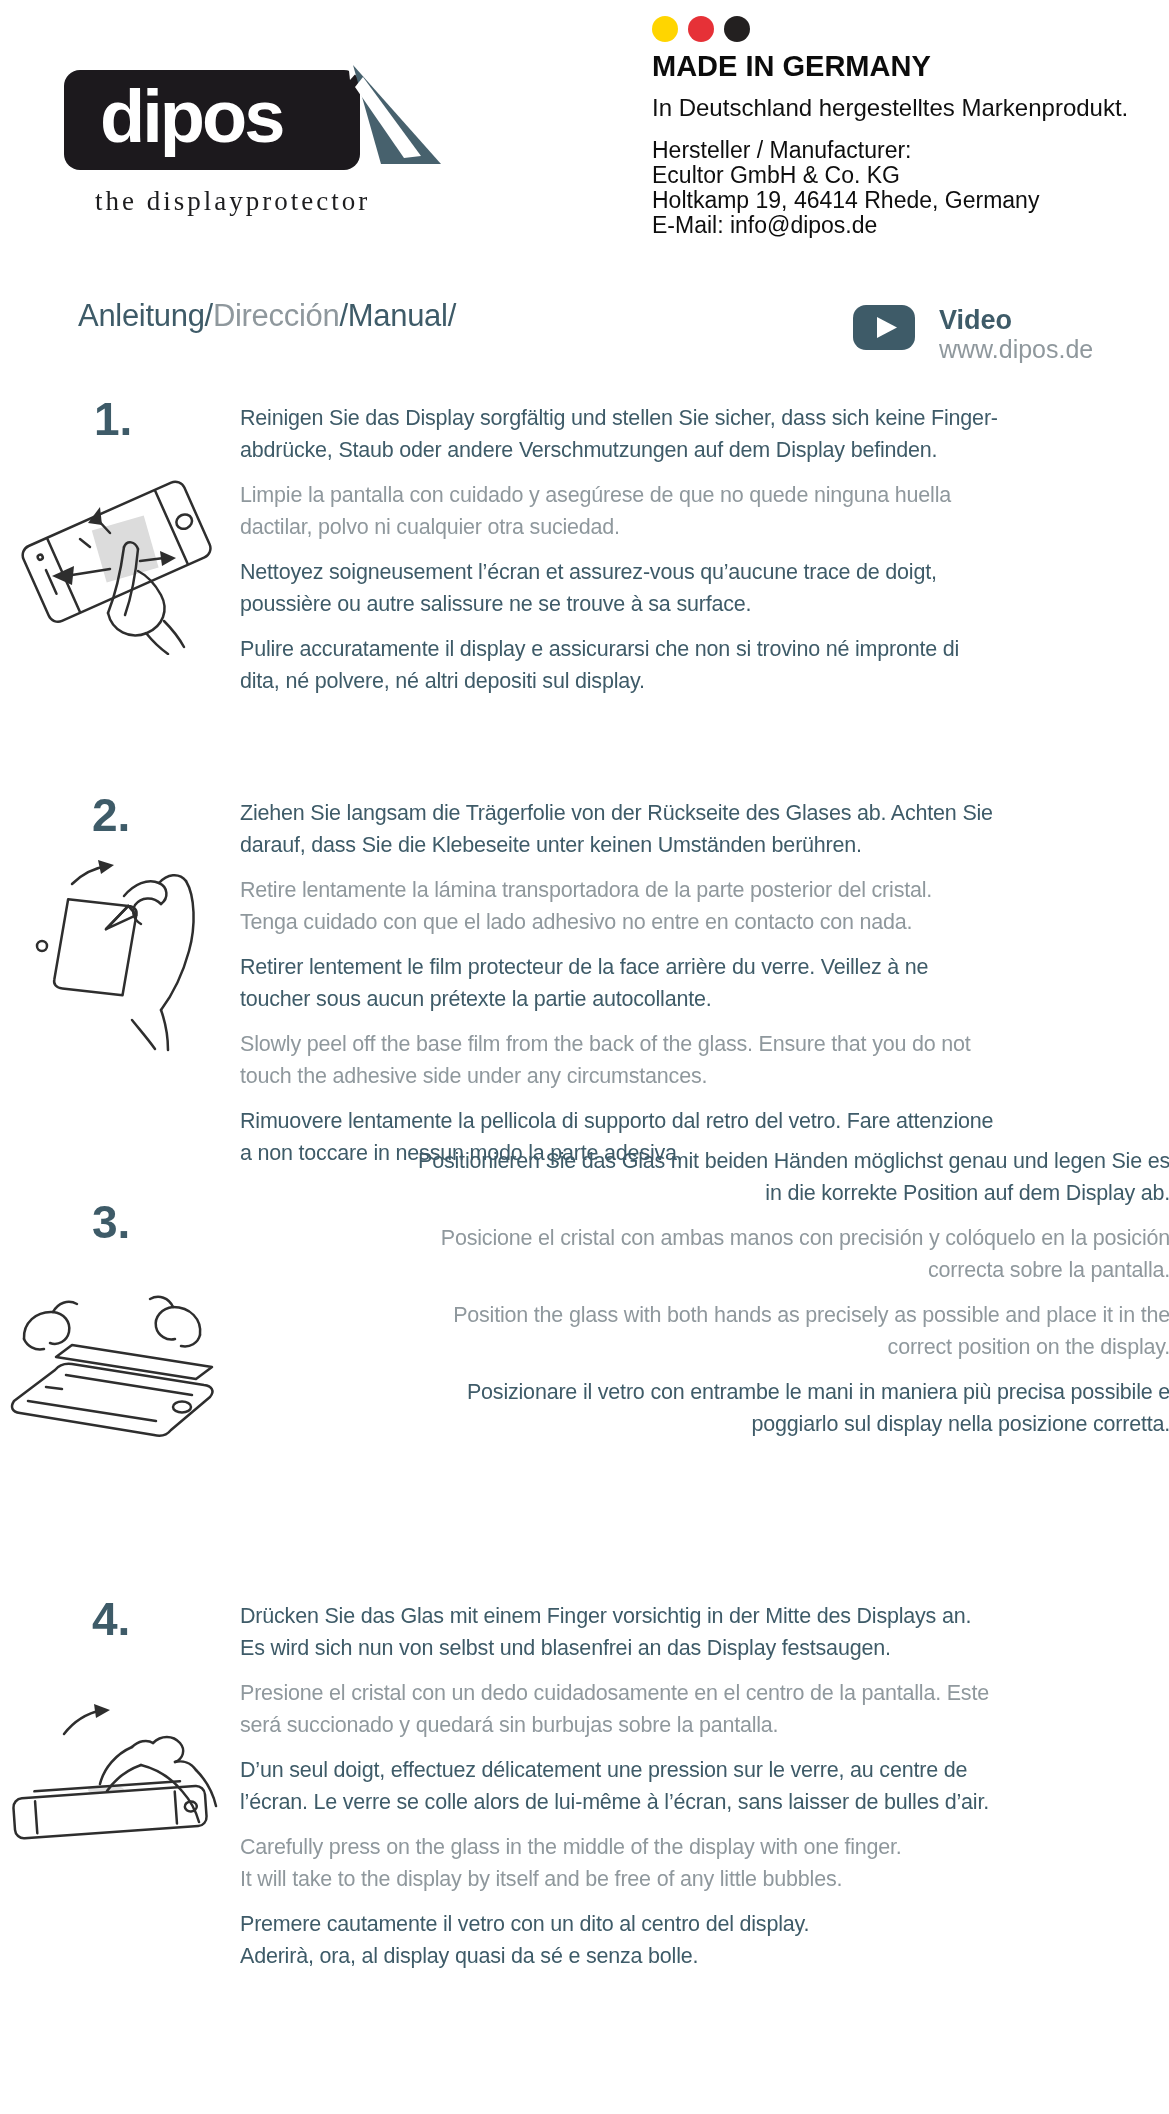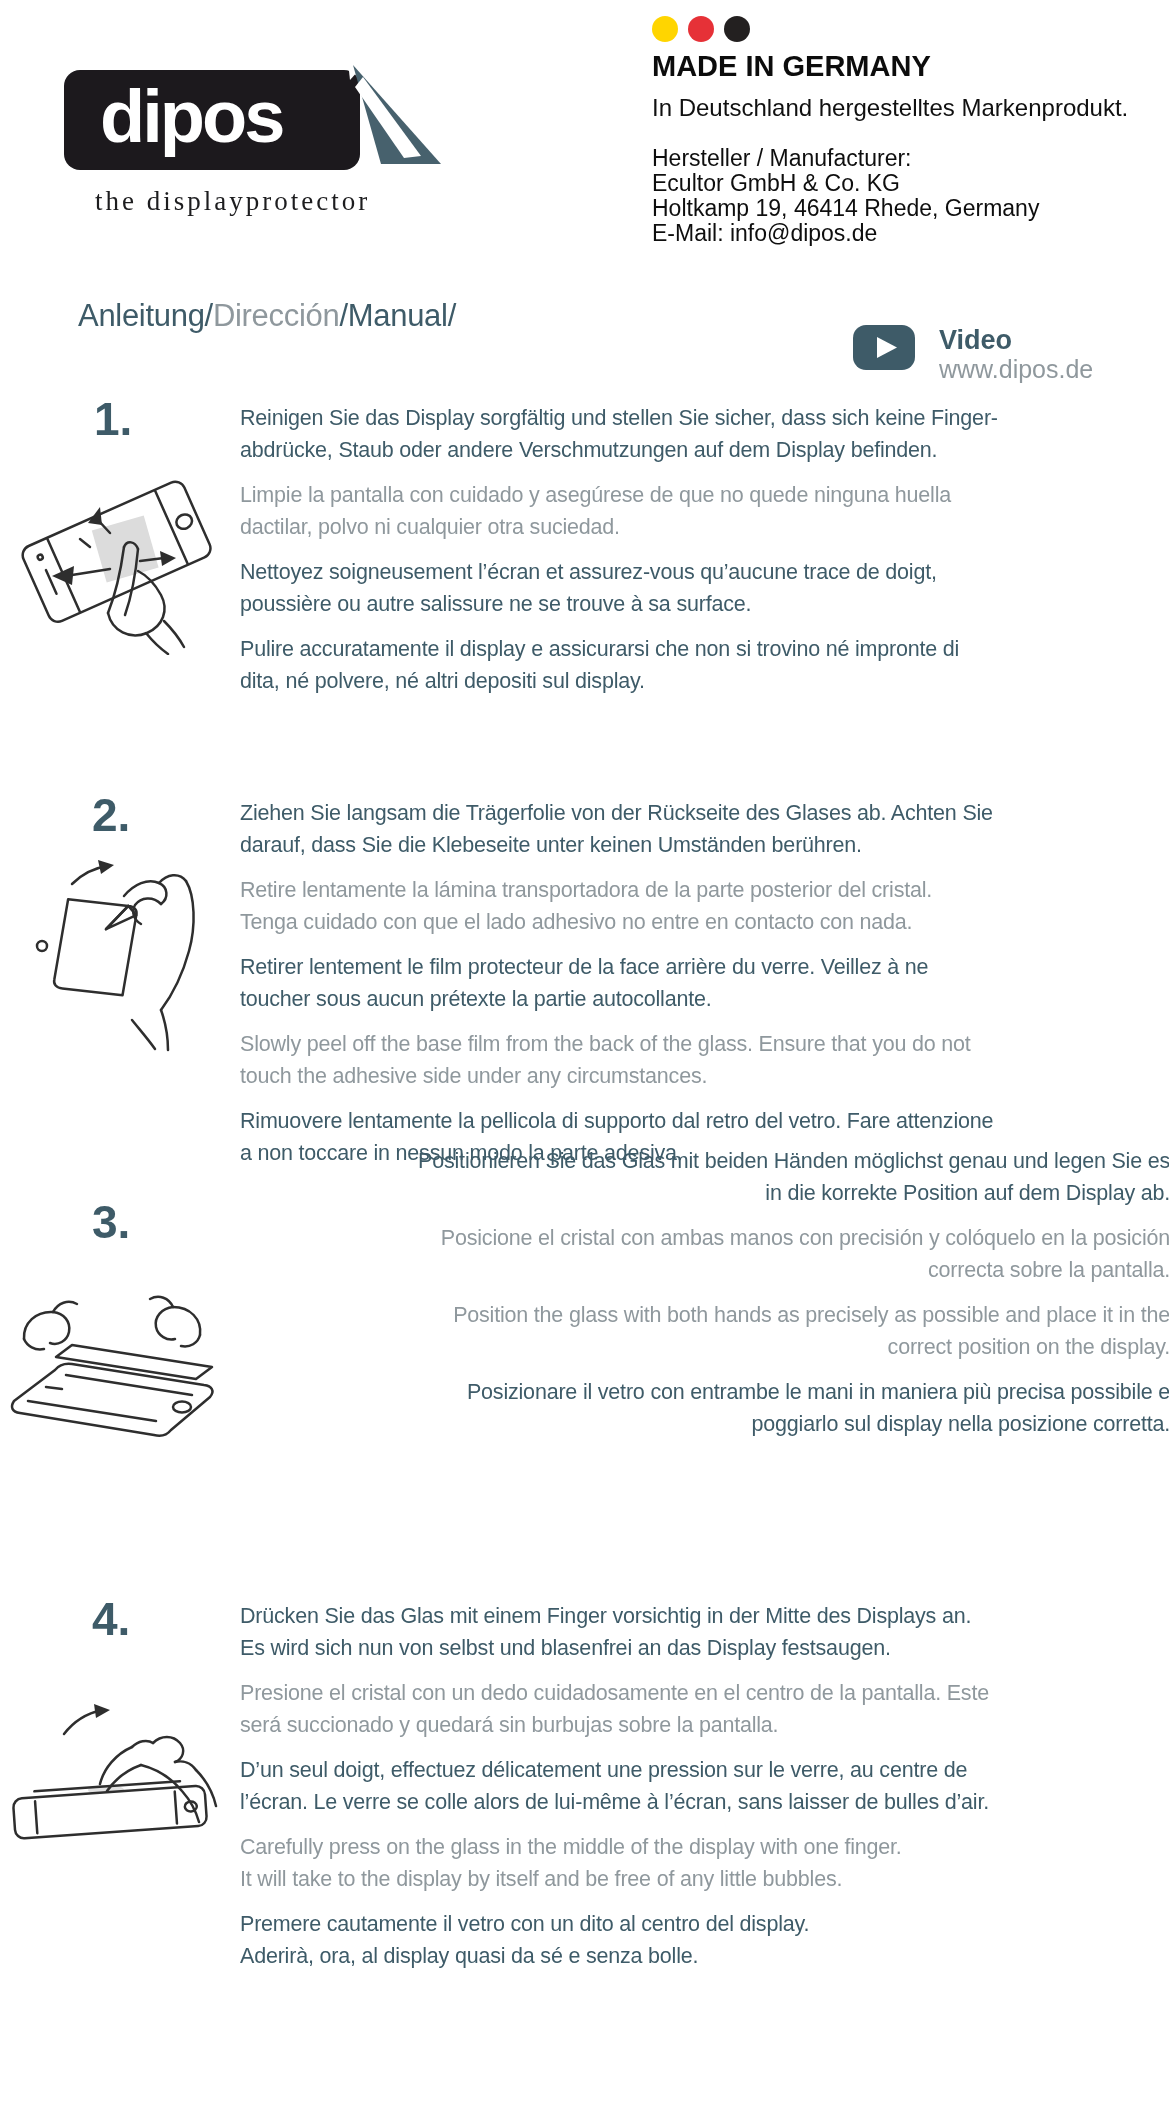--- a/index.html
+++ b/index.html
@@ -16,29 +16,29 @@
            font-size:27px;letter-spacing:3px;color:#1d1d1f;}
 
   
   .dots{position:absolute;left:652px;top:16px;display:flex;gap:10px;}
   .dot{width:26px;height:26px;border-radius:50%;display:inline-block;}
   .dot-yellow{background:#ffd500;}
   .dot-red{background:#e63137;}
   .dot-black{background:#232020;}
   .made-title{position:absolute;left:652px;top:50px;font-size:29px;font-weight:bold;color:#0c0c0c;}
   .made-sub{position:absolute;left:652px;top:94px;font-size:24px;color:#101010;}
-  .mfr{position:absolute;left:652px;top:138px;font-size:23px;line-height:25px;color:#0e0e0e;margin-top:8px;}
+  .mfr{position:absolute;left:652px;top:138px;font-size:23px;line-height:25px;color:#0e0e0e;}
 
   
   .manual-title{position:absolute;left:78px;top:296px;font-size:31px;font-weight:normal;
                 line-height:40px;letter-spacing:-0.3px;}
   .t-dark{color:#3e5b68;}
   .t-gray{color:#8f989d;}
 
-  .video{position:absolute;left:853px;top:305px;display:flex;align-items:flex-start;gap:24px;margin-top:20px;}
+  .video{position:absolute;left:853px;top:305px;display:flex;align-items:flex-start;gap:24px;}
   .v-label{font-size:27px;font-weight:bold;color:#3e5b68;line-height:30px;}
   .v-url{font-size:25px;color:#8f989d;line-height:28px;}
 
   
   .step-num{position:absolute;font-size:46px;font-weight:bold;color:#3e5b68;}
   .step-text{position:absolute;left:240px;width:930px;}
   .para{margin:0 0 13px 0;font-size:21.5px;line-height:32px;letter-spacing:-0.2px;
         white-space:pre-line;}
   .para.dark{color:#3e5b68;}
   .para.gray{color:#8f989d;}

